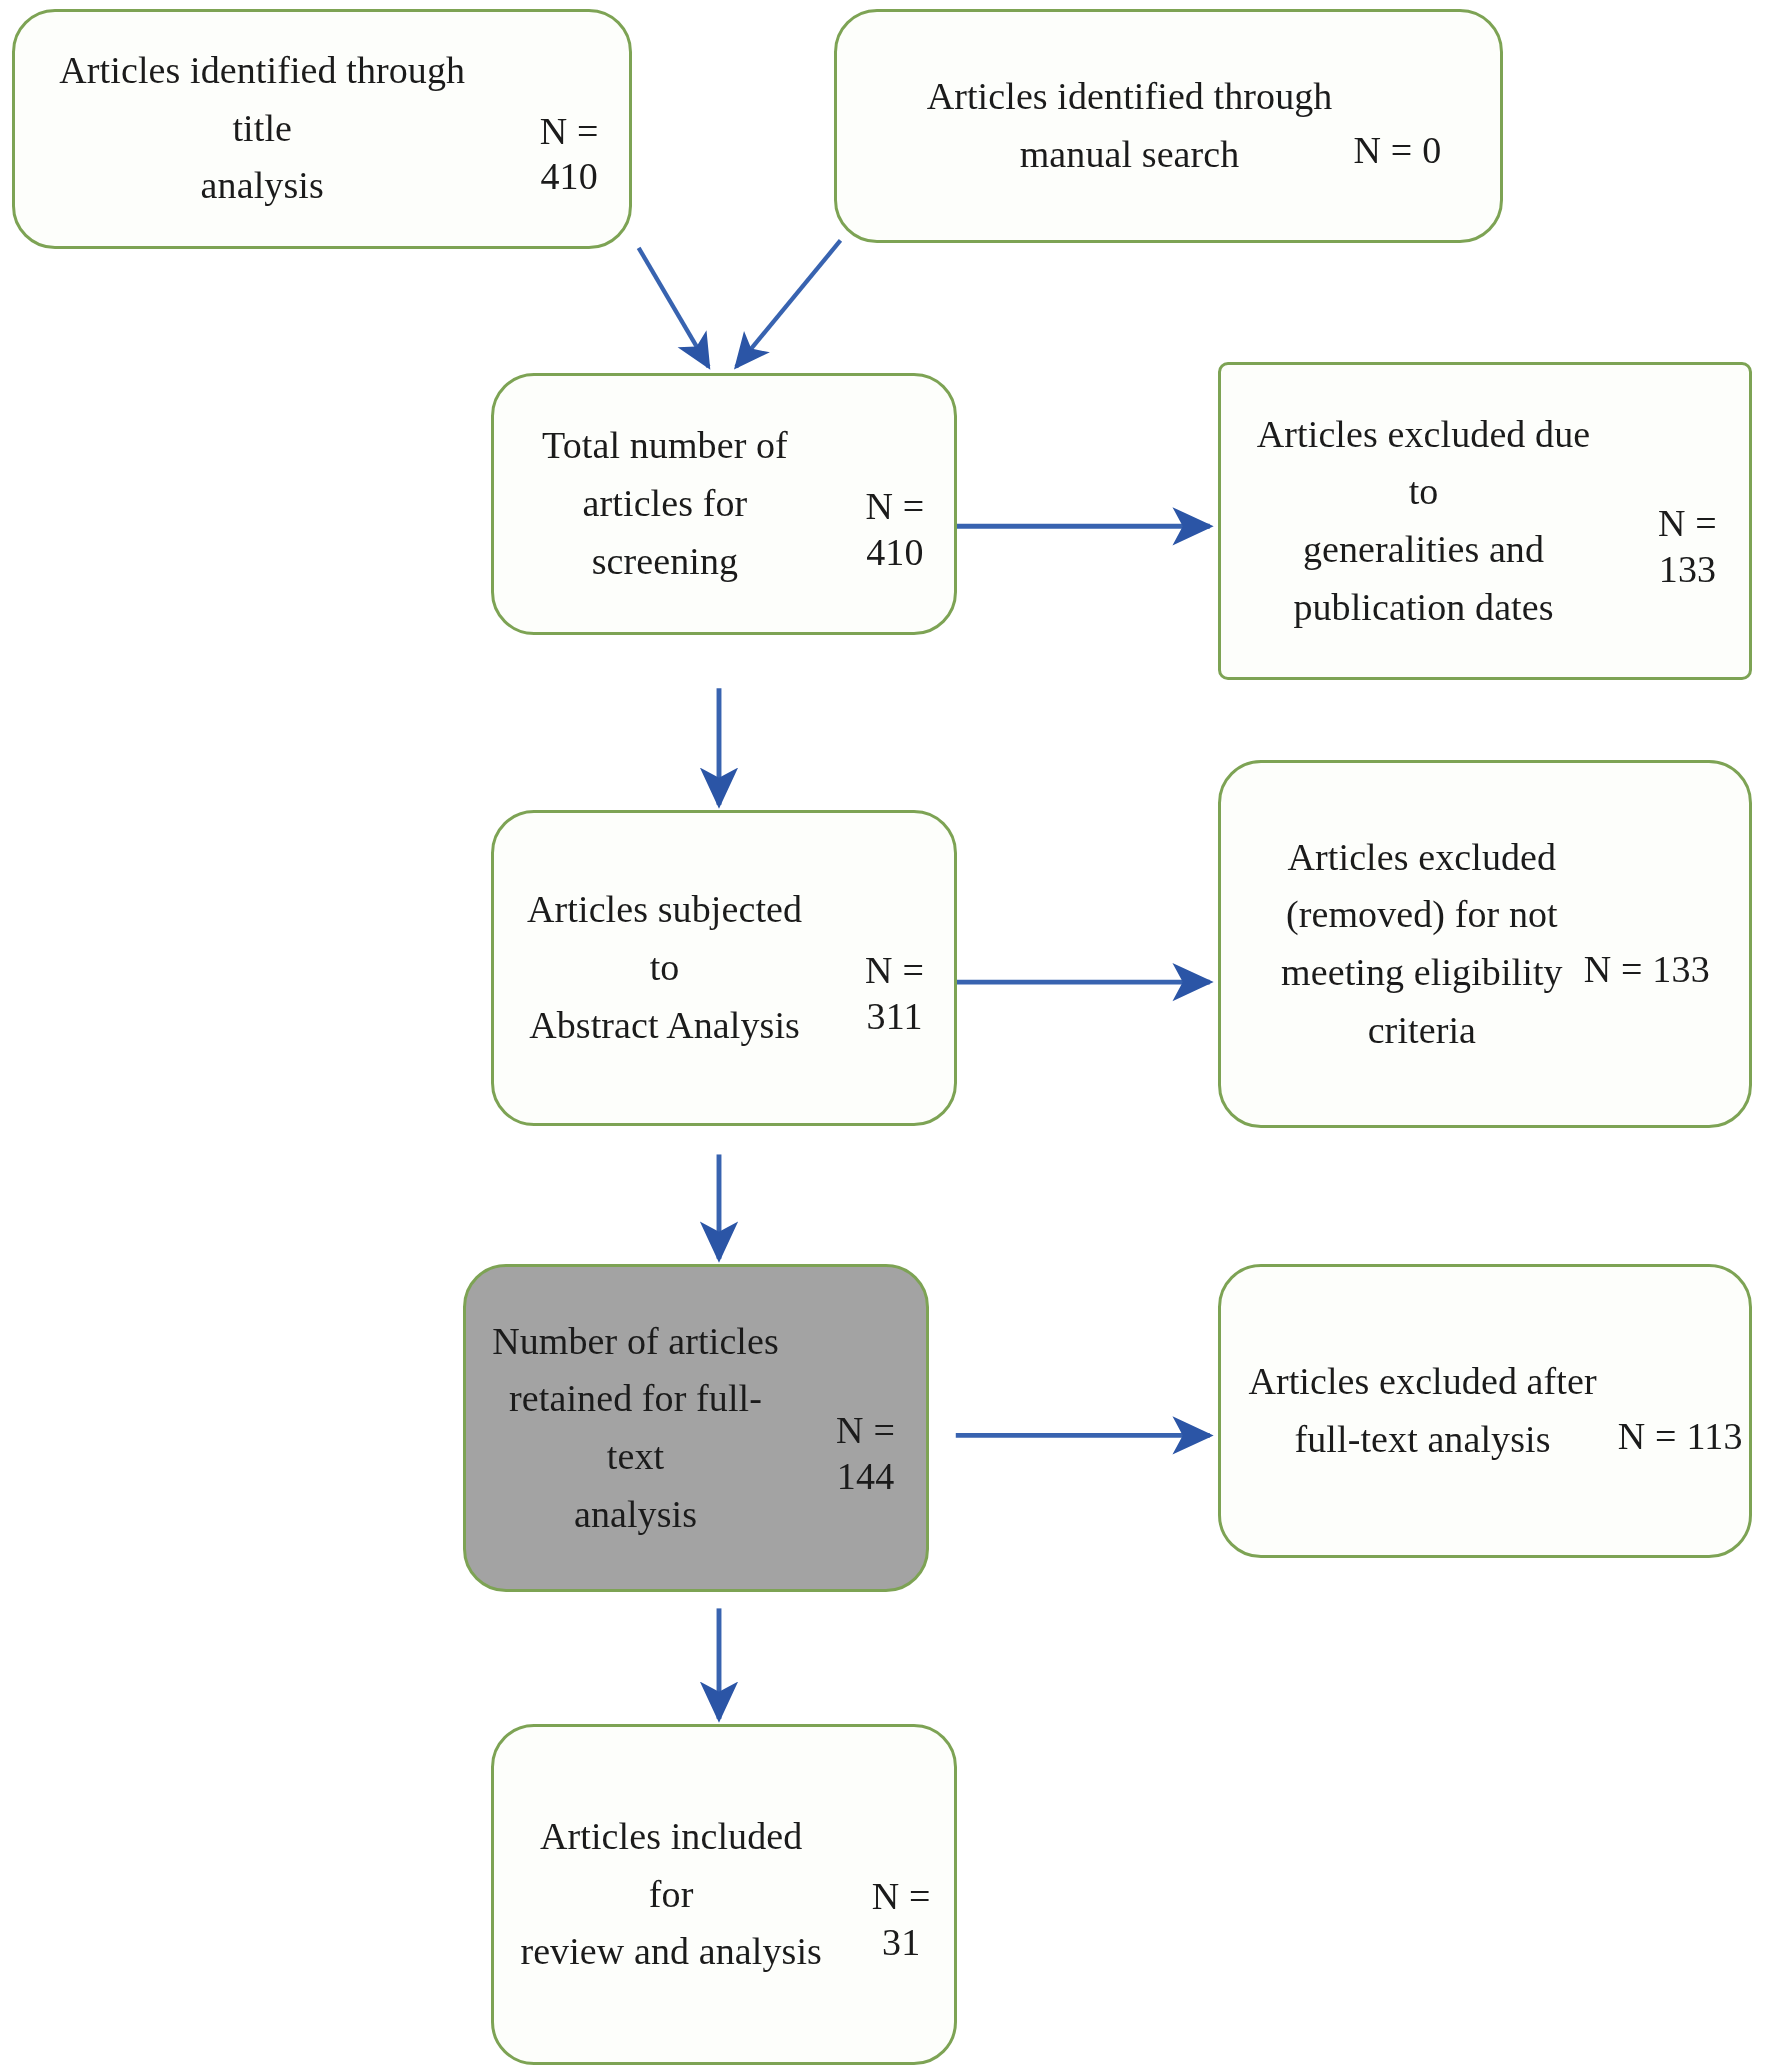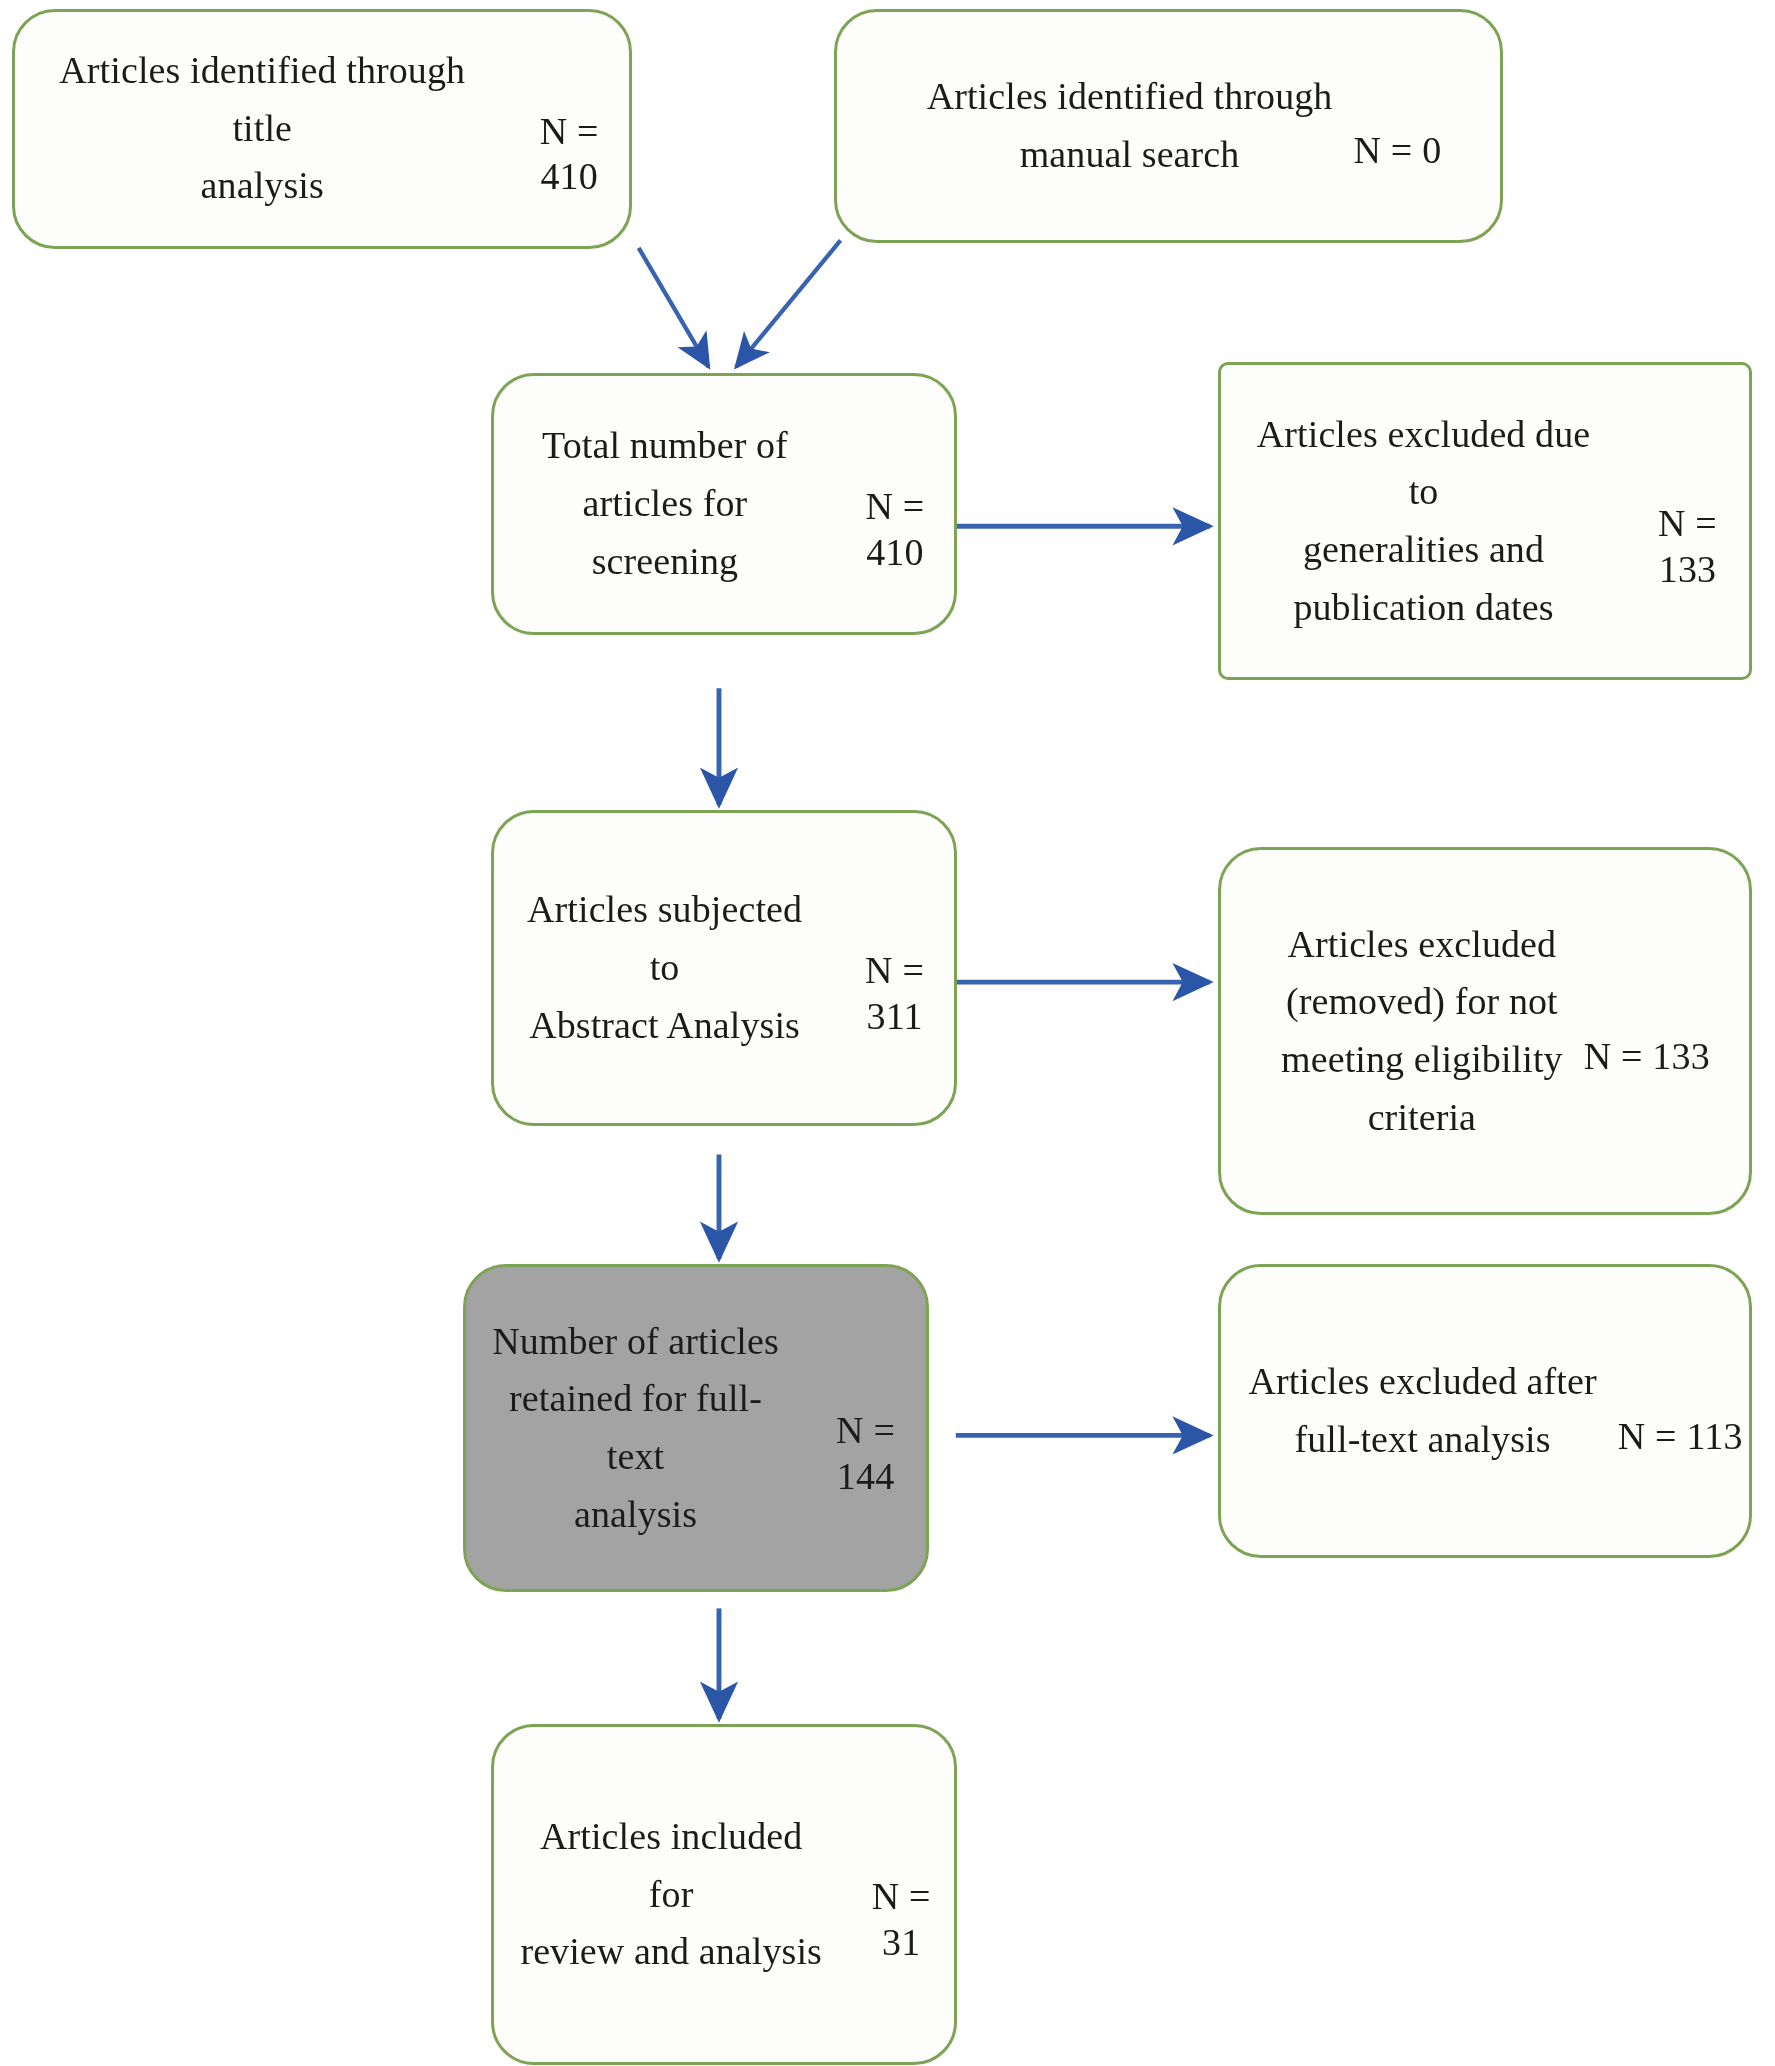--- a/index.html
+++ b/index.html
@@ -102,21 +102,21 @@
 publication dates</div>
     <div class="count">N = 133</div>
   </div>
 
   <div class="node" style="left: 491px; top: 810px; width: 466px; height: 316px; border-color: rgb(125, 163, 84); background: rgb(253, 254, 251); color: rgb(27, 27, 27);">
     <div class="label">Articles subjected to
 Abstract Analysis</div>
     <div class="count">N = 311</div>
   </div>
 
-  <div class="node" style="left: 1218px; top: 847px; width: 534px; height: 368px; border-color: rgb(125, 163, 84); background: rgb(253, 254, 251); color: rgb(27, 27, 27);">
+  <div class="node" style="left: 1218px; top: 760px; width: 534px; height: 368px; border-color: rgb(125, 163, 84); background: rgb(253, 254, 251); color: rgb(27, 27, 27);">
     <div class="label">Articles excluded
 (removed) for not
 meeting eligibility
 criteria</div>
     <div class="count">N = 133</div>
   </div>
 
   <div class="node" style="left: 463px; top: 1264px; width: 466px; height: 328px; border-color: rgb(125, 163, 84); background: #a3a3a3; color: rgb(27, 27, 27);">
     <div class="label">Number of articles
 retained for full-text

